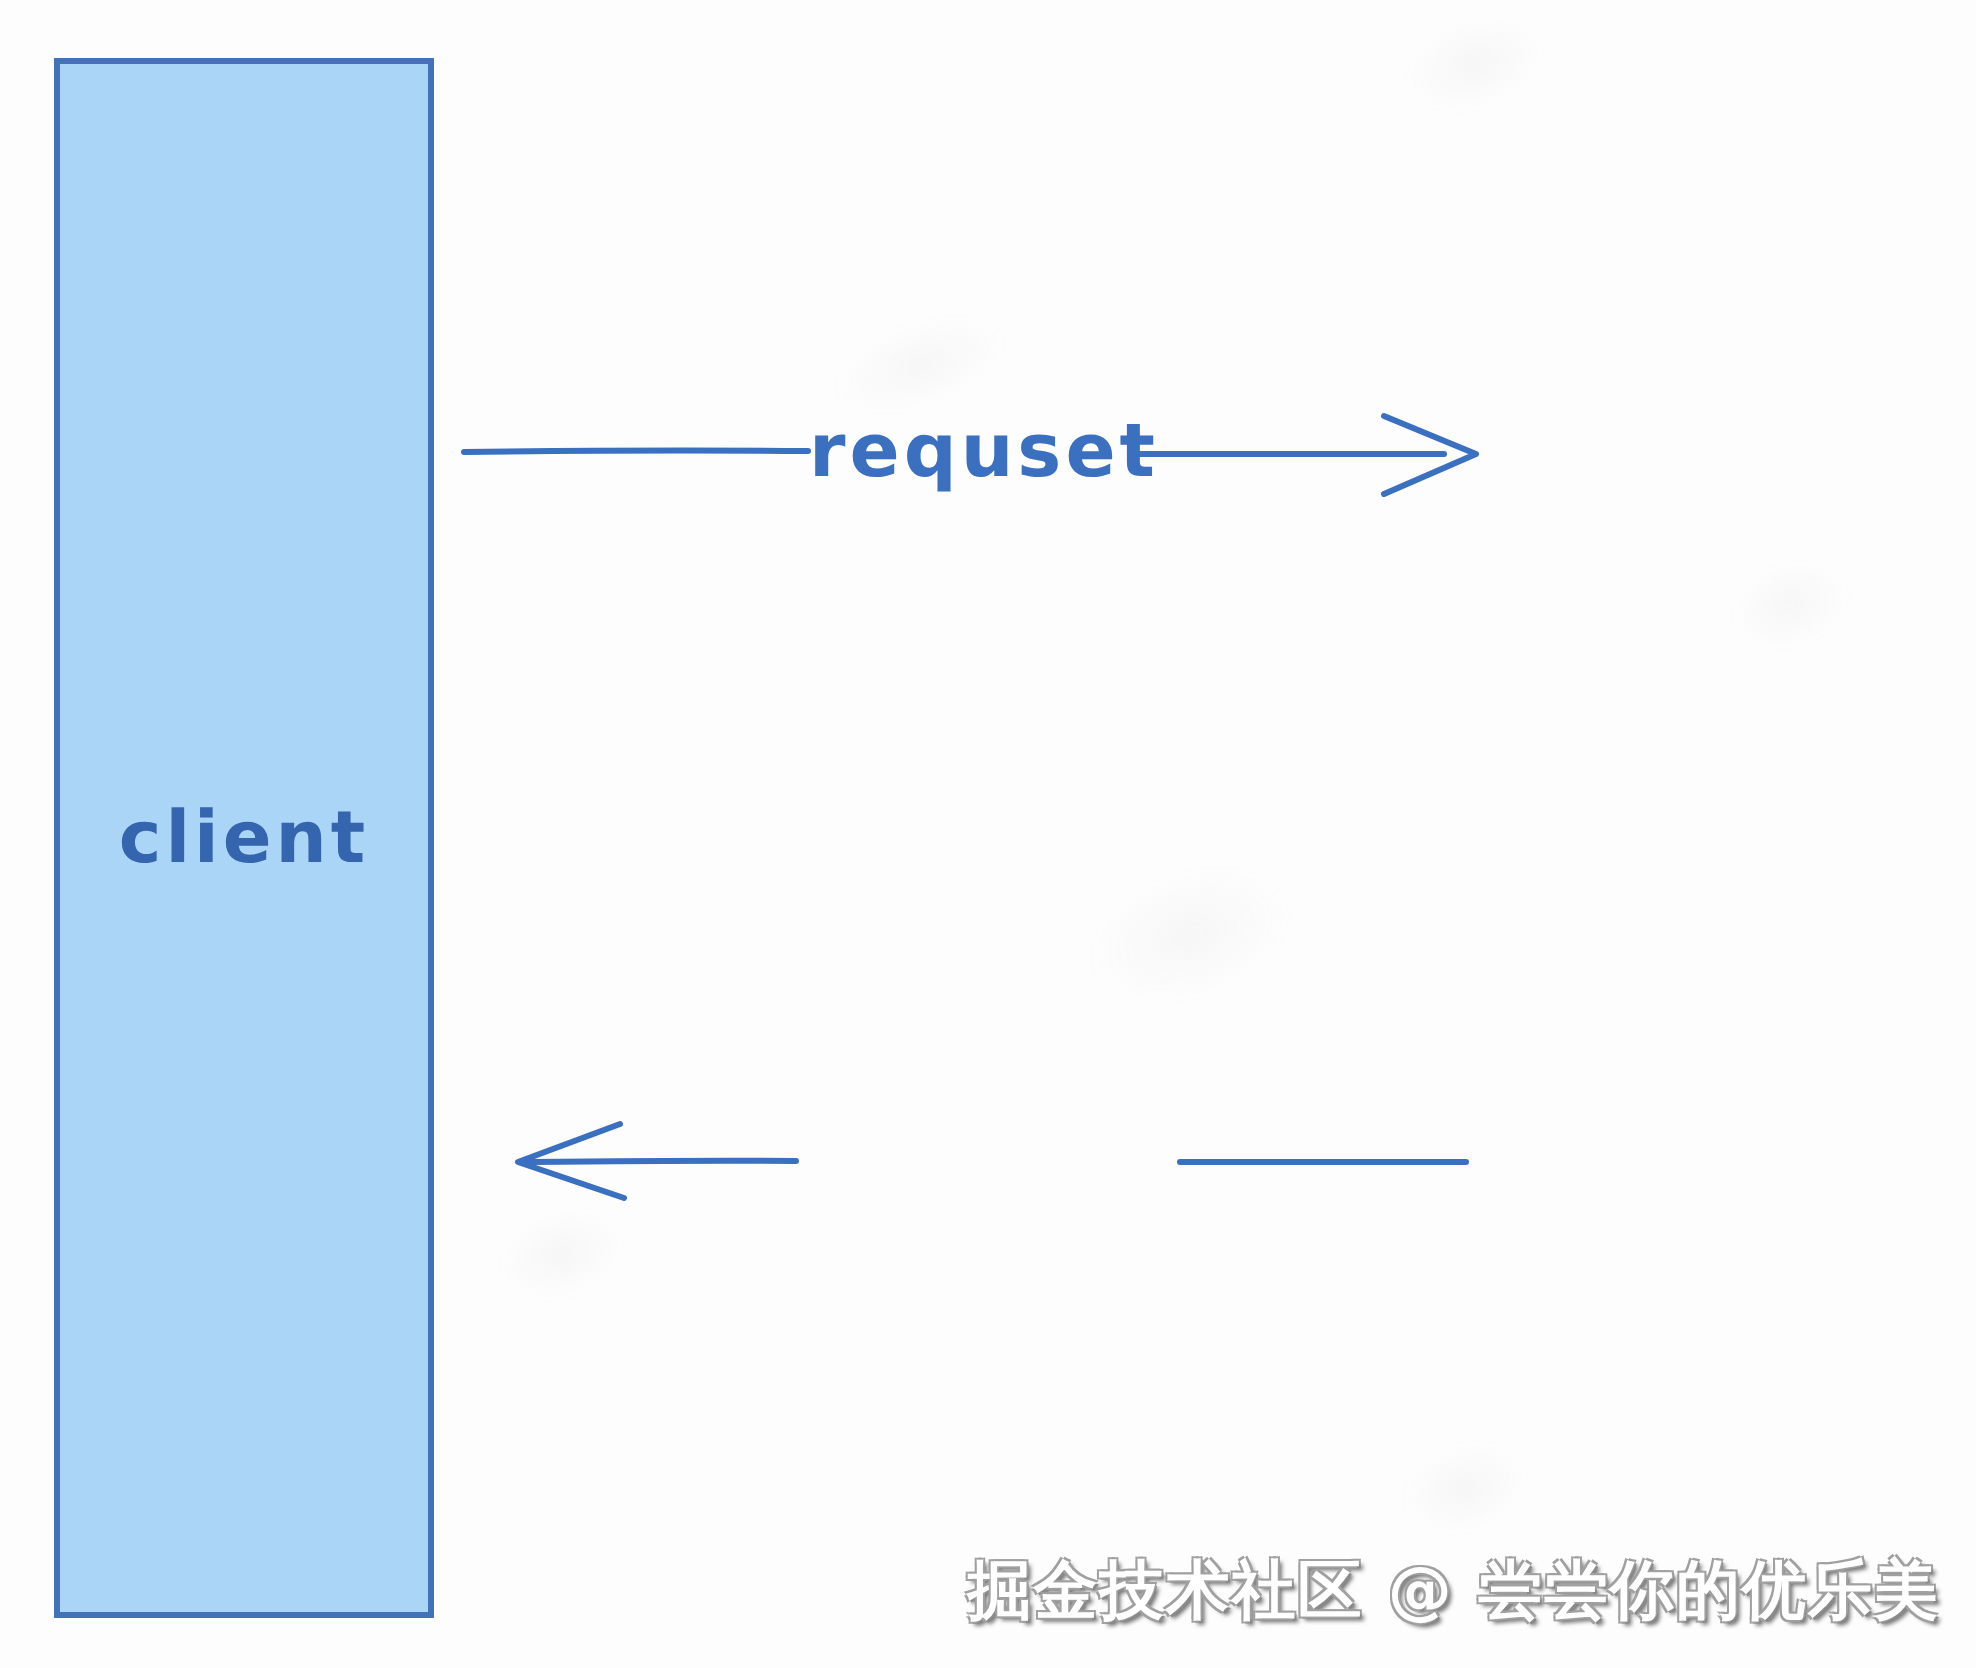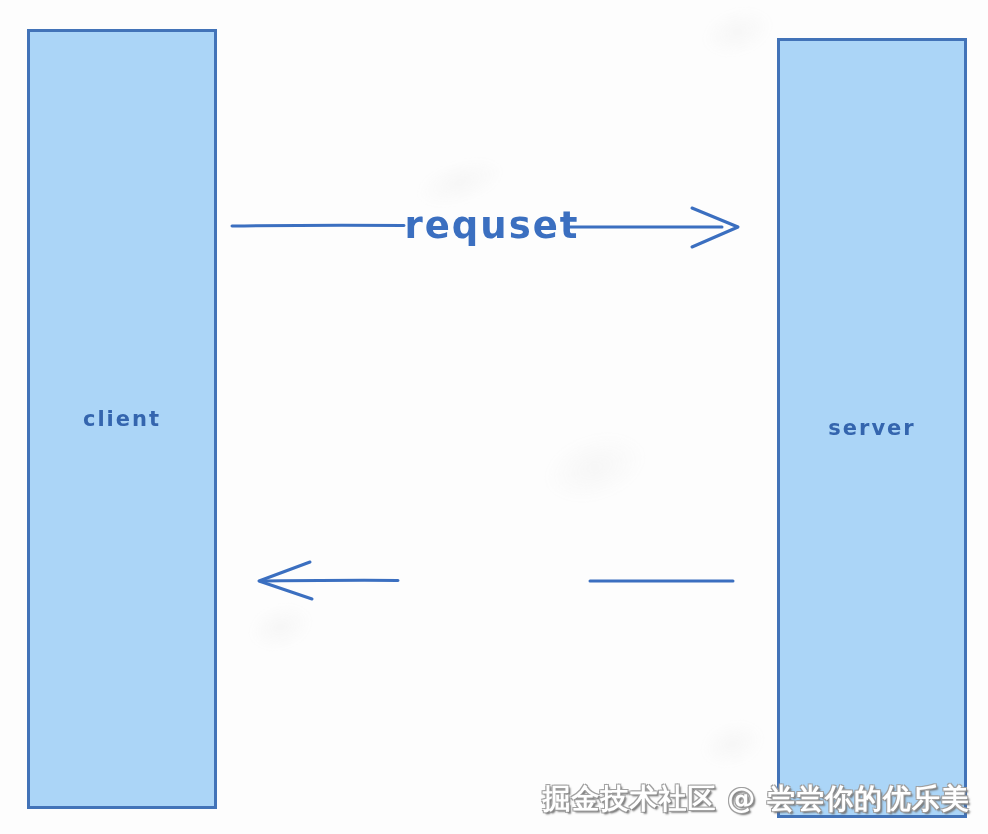--- a/index.html
+++ b/index.html
@@ -25,21 +25,21 @@
     border: 3px solid var(--node-border, #4273b8);
     box-sizing: border-box;
     display: flex;
     align-items: center;
     justify-content: center;
   }
   .node-client { left: 27px; top: 29px; }
   .node-server { left: 777px; top: 38px; }
   .node-label {
     color: var(--node-ink, #3465ae);
-    font-size: 21px;
+    font-size: 36px;
     font-weight: bold;
     letter-spacing: 2px;
   }
 
   
   svg.arrows {
     position: absolute;
     left: 0; top: 0;
     width: 988px;
     height: 834px;
@@ -64,21 +64,21 @@
     white-space: nowrap;
   }
   .edge-label.request  { left: 492px; top: 227px; }
   .edge-label.response { left: 492px; top: 581px; }
 
   
   .watermark {
     position: absolute;
     right: 18px;
     bottom: 16px;
-    font-size: 28px;
+    font-size: 32px;
     font-weight: bold;
     letter-spacing: 1px;
     color: #ffffff;
     white-space: nowrap;
     text-shadow:
       -1px -1px 0 #a0a0a0,
        1px -1px 0 #a0a0a0,
       -1px  1px 0 #a0a0a0,
        1px  1px 0 #8a8a8a,
        2px  2px 2px #707070;
@@ -108,23 +108,20 @@
   <div class="smudge s2"></div>
   <div class="smudge s3"></div>
   <div class="smudge s4"></div>
   <div class="smudge s5"></div>
   <div class="smudge s6"></div>
 
   <div class="node node-client">
     <span class="node-label">client</span>
   </div>
 
-  <div class="node node-server">
-    <span class="node-label">server</span>
-  </div>
 
   <svg class="arrows" viewBox="0 0 988 834" xmlns="http://www.w3.org/2000/svg">
 
     <path class="arrow-stroke" d="M232,226 C290,225.2 350,225 404,225.5"></path>
     <path class="arrow-stroke" d="M566,227 C620,227 670,227 722,227"></path>
     <path class="arrow-stroke" d="M692,208 L738,227 L692,247"></path>
 
     <path class="arrow-stroke" d="M310,562 L259,581 L312,599"></path>
     <path class="arrow-stroke" d="M264,581 C310,580.5 355,580 398,580.5"></path>
     <path class="arrow-stroke" d="M590,581 C640,581 690,581 733,581"></path>

